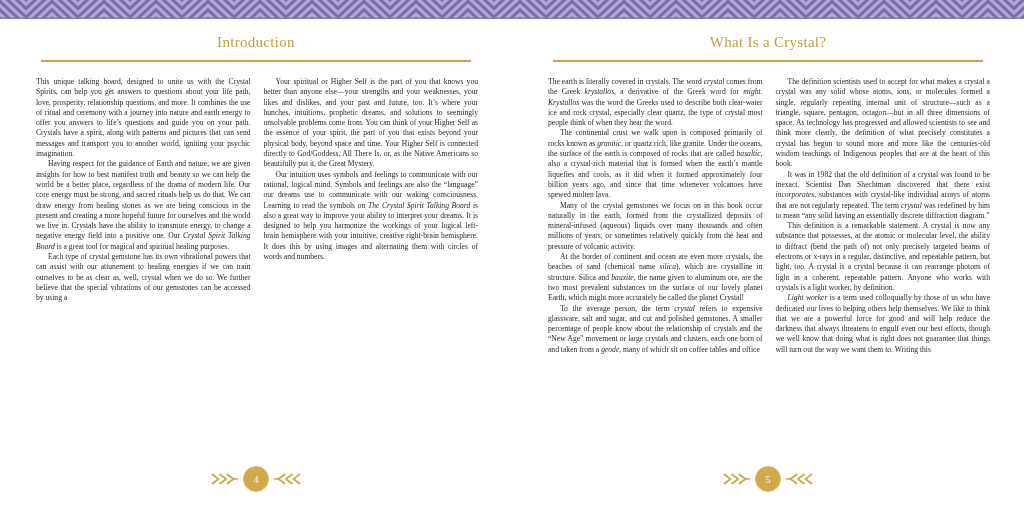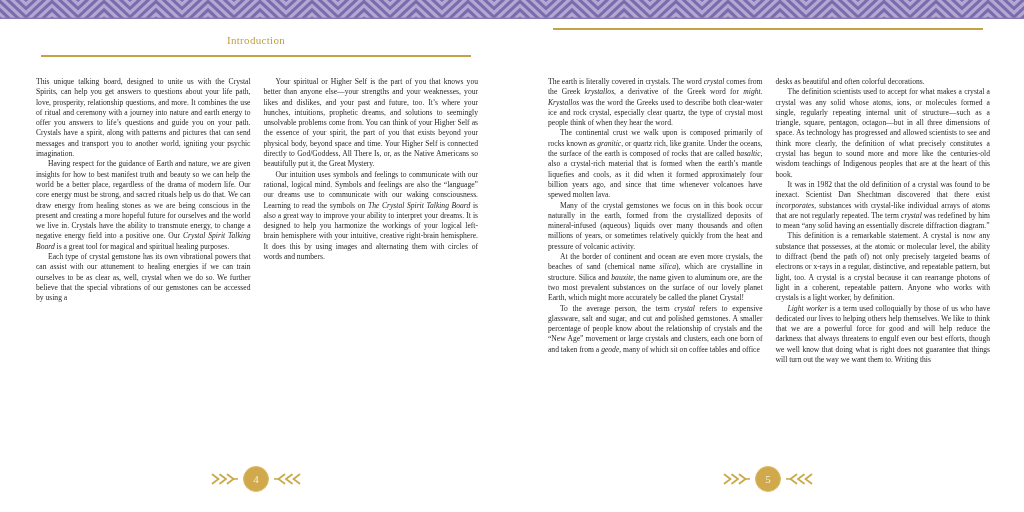--- a/index.html
+++ b/index.html
@@ -27,21 +27,21 @@
     width: 512px;
     height: 493px;
   }
   .page-left  { left: 0; }
   .page-right { left: 512px; }
 
   .page-title {
     margin-top: 15px;
     text-align: center;
     font-family: "Liberation Serif", serif;
-    font-size: 11px;
+    font-size: 15px;
     font-weight: 400;
     letter-spacing: 0.3px;
     color: #bf9e40;
   }
   .title-rule {
     width: 430px;
     height: 1.5px;
     margin: 9px auto 0 auto;
     background: #c5a344;
   }
@@ -142,31 +142,31 @@
           <path d="M25.5 2.5 L19.5 7 L25.5 11.5"></path>
           <path d="M18 2.5 L12 7 L18 11.5"></path>
           <path d="M10.5 2.5 L4.5 7 L10.5 11.5"></path>
           <path d="M4.5 7 L0.5 7"></path>
         </g>
       </svg>
     </div>
   </div>
 
   <div class="page page-right">
+    <div class="page-title">What Is a Crystal?</div>
     <div class="title-rule"></div>
     <div class="columns">
       <div class="column">
           <p class="para">The earth is literally covered in crystals. The word <em>crystal</em> comes from the Greek <em>krystallos</em>, a derivative of the Greek word for <em>might</em>. <em>Krystallos</em> was the word the Greeks used to describe both clear-water ice and rock crystal, especially clear quartz, the type of crystal most people think of when they hear the word.</p>
           <p class="para indent">The continental crust we walk upon is composed primarily of rocks known as <em>granitic</em>, or quartz rich, like granite. Under the oceans, the surface of the earth is composed of rocks that are called <em>basaltic</em>, also a crystal-rich material that is formed when the earth’s mantle liquefies and cools, as it did when it formed approximately four billion years ago, and since that time whenever volcanoes have spewed molten lava.</p>
           <p class="para indent">Many of the crystal gemstones we focus on in this book occur naturally in the earth, formed from the crystallized deposits of mineral-infused (aqueous) liquids over many thousands and often millions of years, or sometimes relatively quickly from the heat and pressure of volcanic activity.</p>
           <p class="para indent">At the border of continent and ocean are even more crystals, the beaches of sand (chemical name <em>silica</em>), which are crystalline in structure. Silica and <em>bauxite</em>, the name given to aluminum ore, are the two most prevalent substances on the surface of our lovely planet Earth, which might more accurately be called the planet Crystal!</p>
           <p class="para indent">To the average person, the term <em>crystal</em> refers to expensive glassware, salt and sugar, and cut and polished gemstones. A smaller percentage of people know about the relationship of crystals and the “New Age” movement or large crystals and clusters, each one born of and taken from a <em>geode</em>, many of which sit on coffee tables and office</p>
         </div>
       <div class="column">
-          <p class="para">desks as beautiful and often colorful decorations.</p>
           <p class="para indent">The definition scientists used to accept for what makes a crystal a crystal was any solid whose atoms, ions, or molecules formed a single, regularly repeating internal unit of structure—such as a triangle, square, pentagon, octagon—but in all three dimensions of space. As technology has progressed and allowed scientists to see and think more clearly, the definition of what precisely constitutes a crystal has begun to sound more and more like the centuries-old wisdom teachings of Indigenous peoples that are at the heart of this book.</p>
           <p class="para indent">It was in 1982 that the old definition of a crystal was found to be inexact. Scientist Dan Shechtman discovered that there exist <em>incorporates</em>, substances with crystal-like individual arrays of atoms that are not regularly repeated. The term <em>crystal</em> was redefined by him to mean “any solid having an essentially discrete diffraction diagram.”</p>
           <p class="para indent">This definition is a remarkable statement. A crystal is now any substance that possesses, at the atomic or molecular level, the ability to diffract (bend the path of) not only precisely targeted beams of electrons or x-rays in a regular, distinctive, and repeatable pattern, but light, too. A crystal is a crystal because it can rearrange photons of light in a coherent, repeatable pattern. Anyone who works with crystals is a light worker, by definition.</p>
           <p class="para indent"><em>Light worker</em> is a term used colloquially by those of us who have dedicated our lives to helping others help themselves. We like to think that we are a powerful force for good and will help reduce the darkness that always threatens to engulf even our best efforts, though we well know that doing what is right does not guarantee that things will turn out the way we want them to. Writing this</p>
         </div>
     </div>
     <div class="page-footer">
       <svg class="laurel" width="27" height="14" viewBox="0 0 27 14" aria-hidden="true">
         <g stroke="#c9a843" stroke-width="1.7" fill="none" stroke-linecap="round">
           <path d="M1.5 2.5 L7.5 7 L1.5 11.5"></path>

